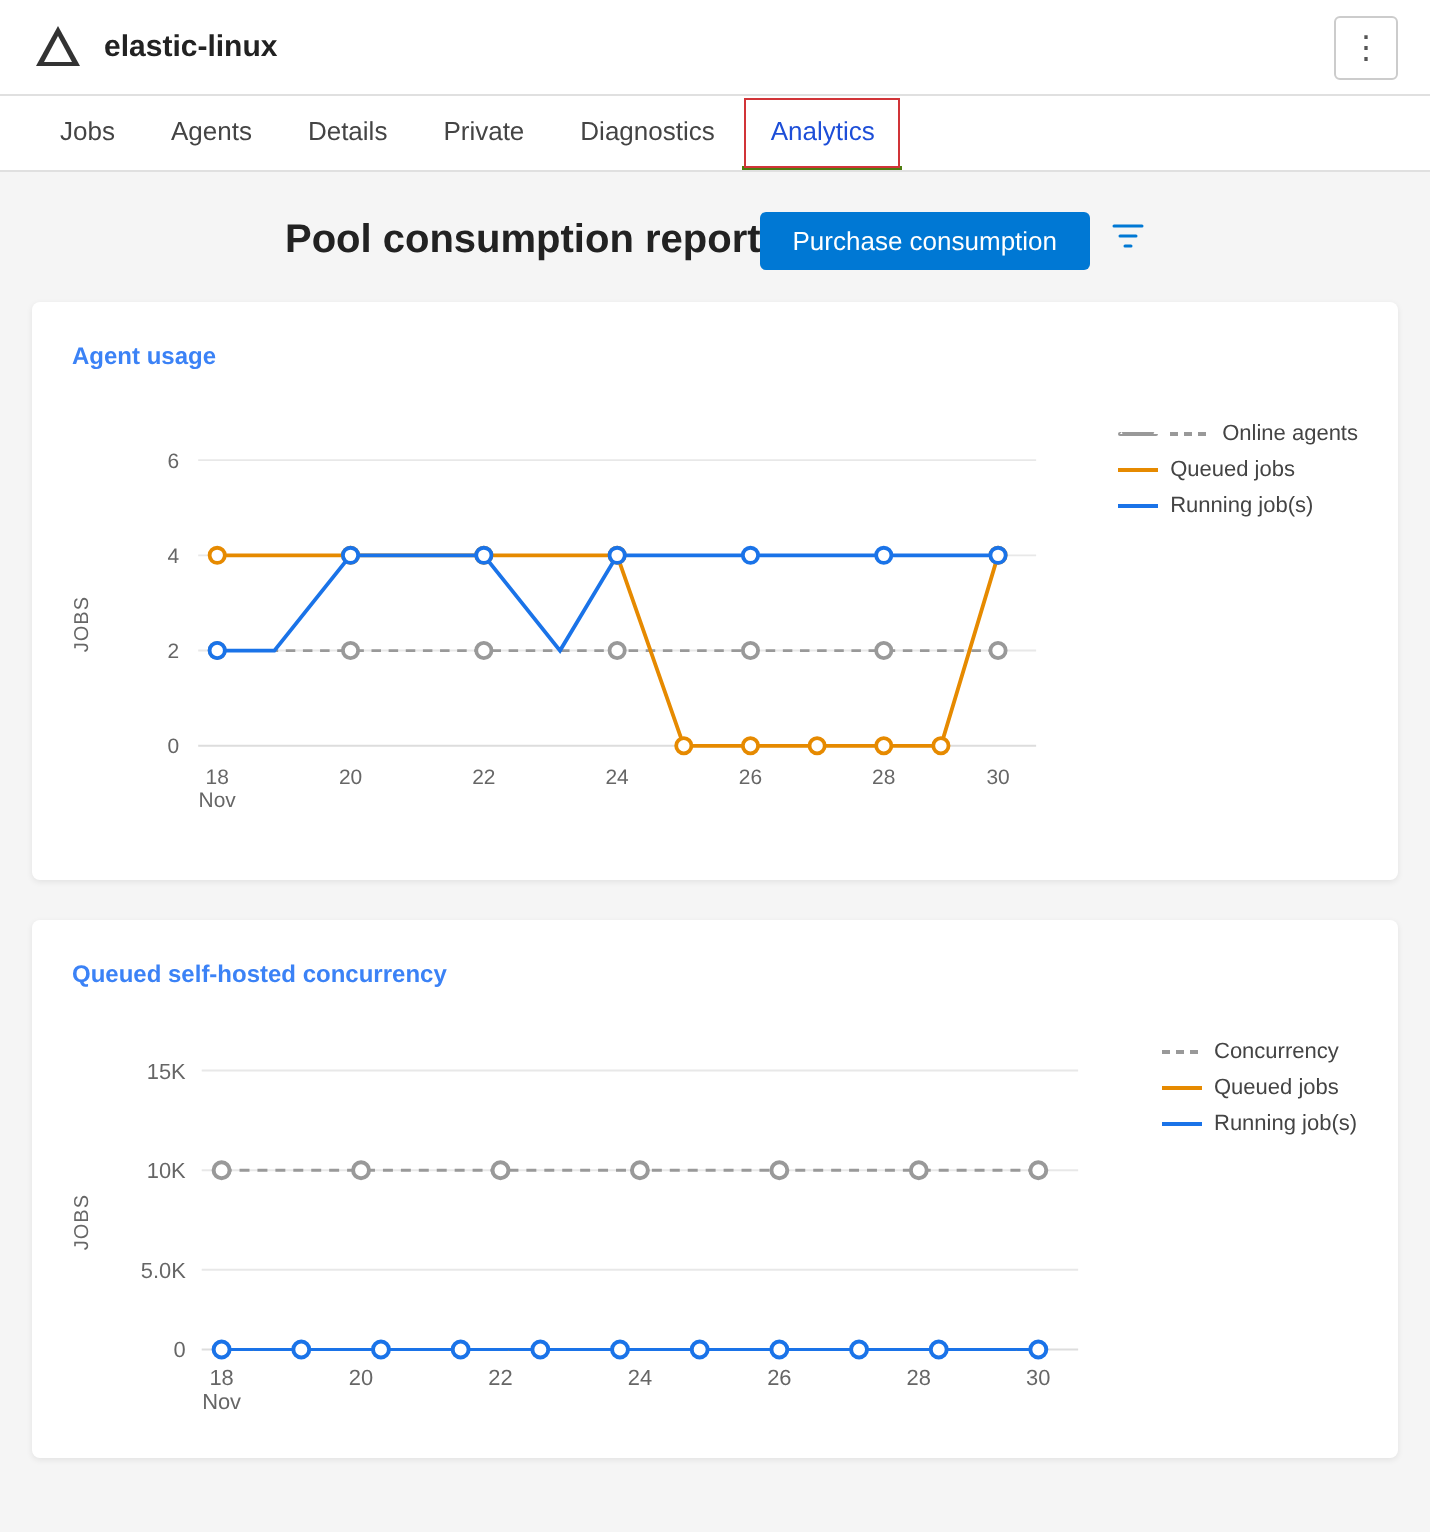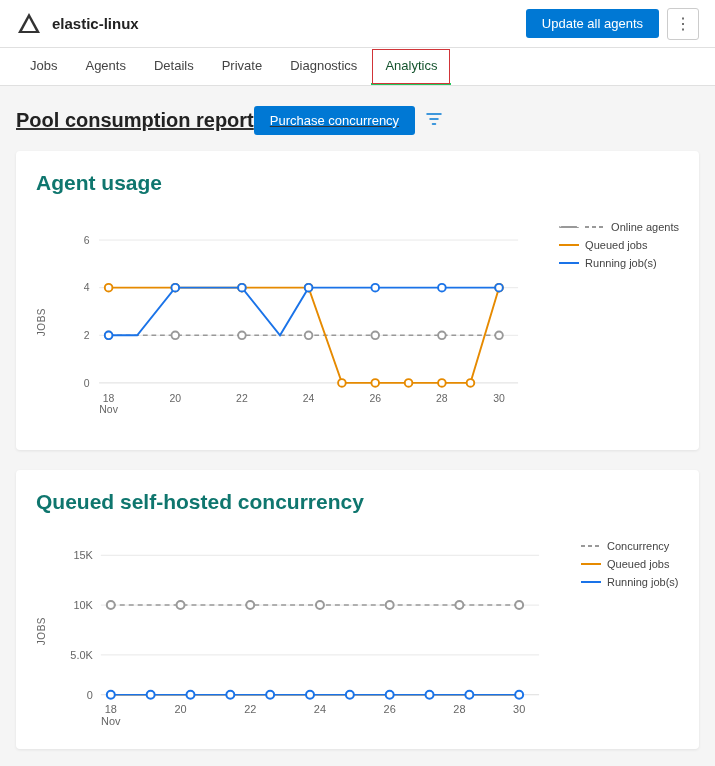--- a/index.html
+++ b/index.html
@@ -64,38 +64,37 @@
     }
     .nav-item {
       padding: 10px 14px;
       font-size: 13px;
       color: #444;
       cursor: pointer;
       border-bottom: 2px solid transparent;
       text-decoration: none;
     }
     .nav-item.active {
-      color: #14532d;
-      border-bottom: 2px solid #22c55e;
+      color: #1d4ed8;
+      border-bottom: 2px solid #4d7c0f;
       font-weight: 500;
       outline: 1.5px solid #d13438;
       outline-offset: -2px;
     }
 
     .content {
       padding: 20px 16px;
       background: #f5f5f5;
     }
 
     .page-header {
       display: flex;
       align-items: center;
-      justify-content: flex-start;
+      justify-content: center;
       margin-bottom: 16px;
-      text-decoration: underline;
     }
     .page-title {
       font-size: 20px;
       font-weight: 600;
       color: #222;
     }
     .page-header-actions {
       display: flex;
       align-items: center;
       gap: 10px;
@@ -107,23 +106,23 @@
     }
 
     .chart-card {
       background: #fff;
       border-radius: 4px;
       padding: 20px 20px 16px 20px;
       margin-bottom: 20px;
       box-shadow: 0 1px 3px rgba(0,0,0,0.08);
     }
     .chart-title {
-      font-size: 21px;
+      font-size: 12px;
       font-weight: 600;
-      color: #0f766e;
+      color: #3b82f6;
       margin-bottom: 16px;
     }
     .chart-container {
       display: flex;
       gap: 10px;
       align-items: flex-start;
     }
     .y-axis-label {
       font-size: 10px;
       color: #666;
@@ -167,40 +166,39 @@
 
 <div class="header">
   <div class="logo-area">
     <svg width="26" height="26" viewBox="0 0 26 26">
       <polygon points="13,2 24,22 2,22" fill="#333"></polygon>
       <polygon points="13,7 20,20 6,20" fill="#fff"></polygon>
     </svg>
     <span class="app-title">elastic-linux</span>
   </div>
   <div class="header-actions">
-    <button class="btn-primary">Update all agents</button>
     <button class="btn-icon">⋮</button>
   </div>
 </div>
 
 <nav class="nav-bar">
   <a class="nav-item">Jobs</a>
   <a class="nav-item">Agents</a>
   <a class="nav-item">Details</a>
   <a class="nav-item">Private</a>
   <a class="nav-item">Diagnostics</a>
   <a class="nav-item active">Analytics</a>
 </nav>
 
 <div class="content">
 
   <div class="page-header">
     <h1 class="page-title">Pool consumption report</h1>
     <div class="page-header-actions">
-      <button class="btn-primary">Purchase concurrency</button>
+      <button class="btn-primary">Purchase consumption</button>
       <span class="filter-icon">
         <svg width="18" height="18" viewBox="0 0 18 18" fill="none">
           <path d="M2 4h14M5 9h8M7.5 14h3" stroke="#0078d4" stroke-width="1.5" stroke-linecap="round"></path>
         </svg>
       </span>
     </div>
   </div>
 
   <div class="chart-card">
     <div class="chart-title">Agent usage</div>

